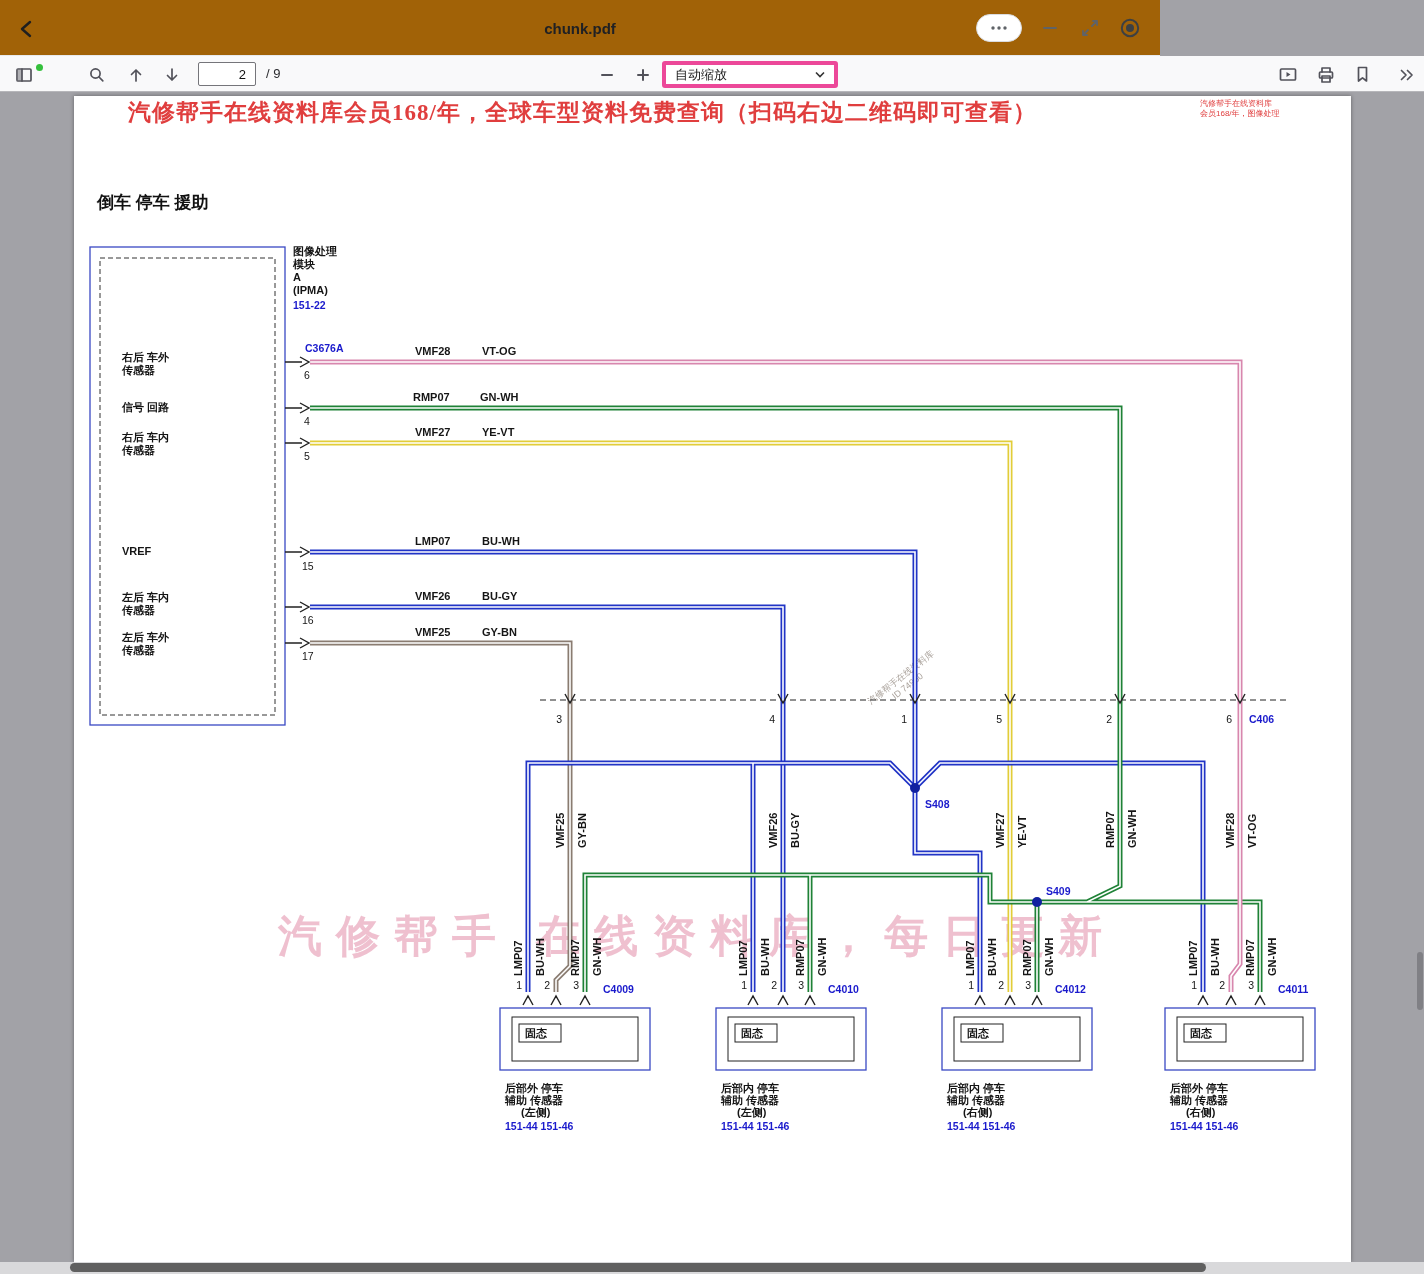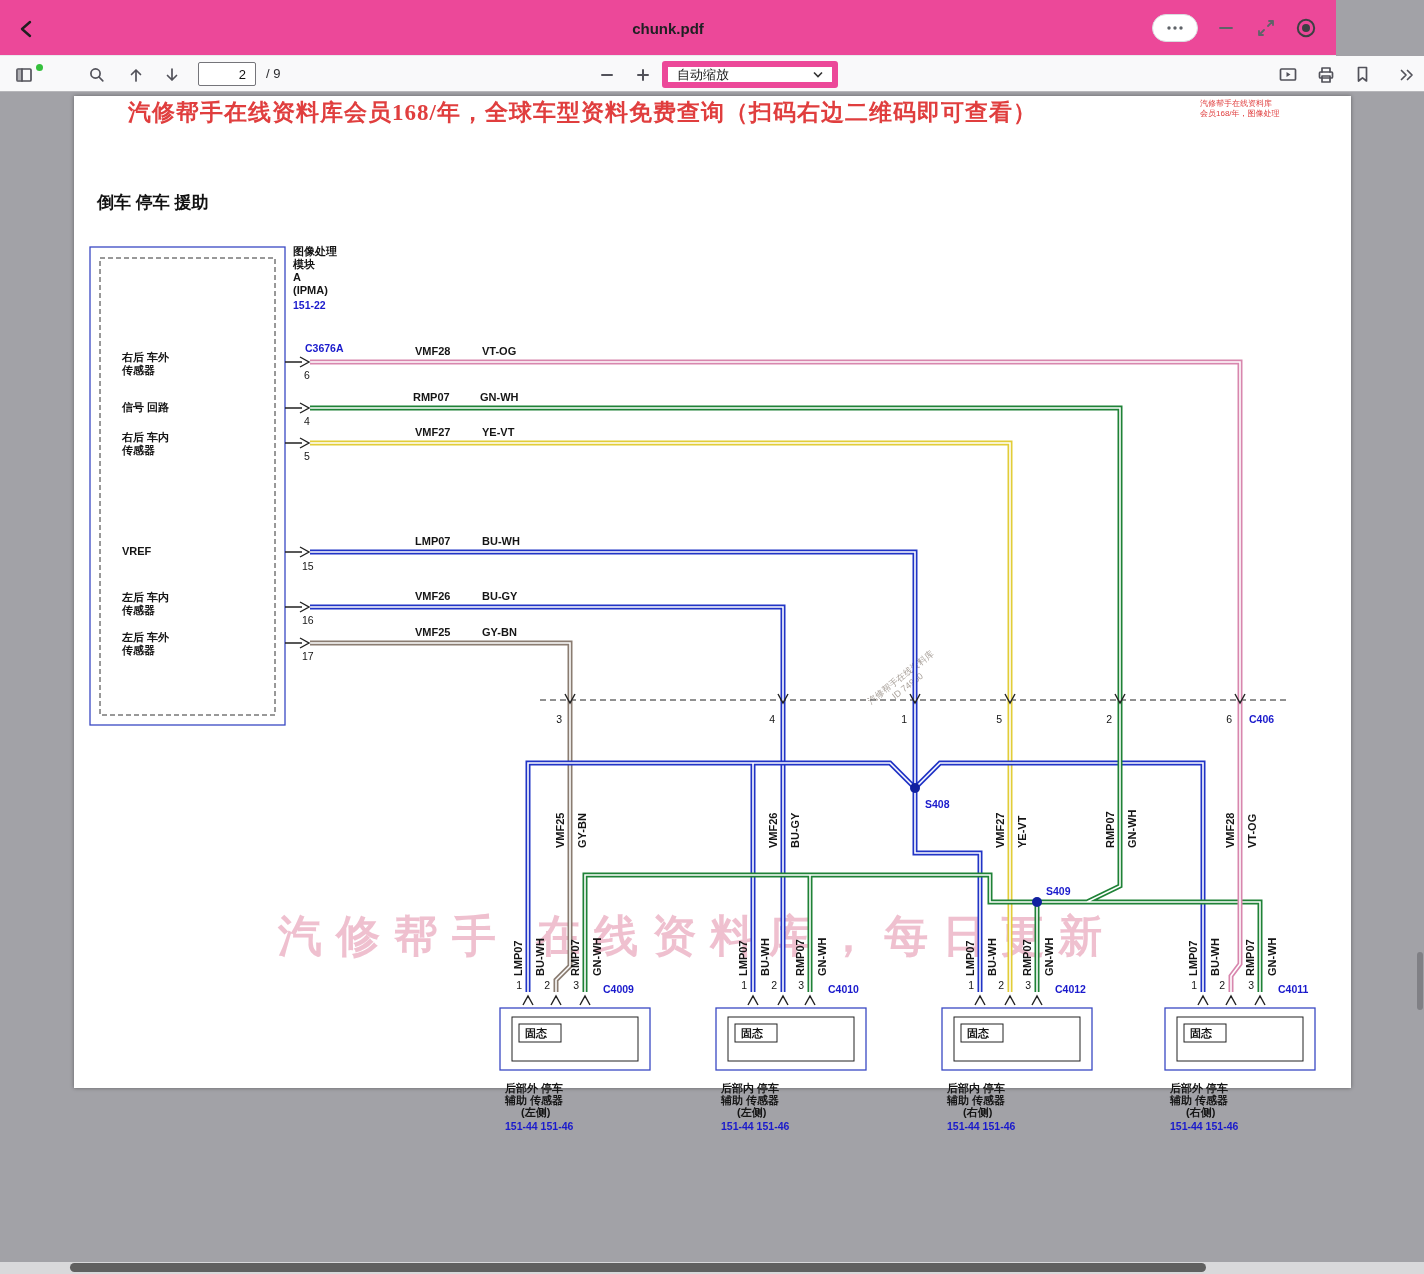--- a/index.html
+++ b/index.html
@@ -1,37 +1,37 @@
 <!DOCTYPE html>
 <html><head>
 <meta charset="utf-8">
 <style>
   *{margin:0;padding:0;box-sizing:border-box}
   html,body{width:1424px;height:1274px;overflow:hidden;background:#a2a2a7;font-family:"Liberation Sans",sans-serif}
   .root{position:relative;width:1424px;height:1274px}
 
   
-  .titlebar{position:absolute;top:0;left:0;width:1336px;height:56px;background:#ec4899;border-bottom:1px solid #e8eaed}
+  .titlebar{position:absolute;top:0;left:0;width:1160px;height:56px;background:#a16207;border-bottom:1px solid #e8eaed}
   .backbtn{position:absolute;left:12px;top:14px;width:30px;height:30px;display:flex;align-items:center;justify-content:center;border-radius:50%;cursor:pointer}
   .wintitle{position:absolute;left:0;right:0;top:0;height:56px;display:flex;align-items:center;justify-content:center;font-size:15px;font-weight:600;color:#202124}
   .winctrls{position:absolute;right:18px;top:14px;height:28px;display:flex;align-items:center;gap:16px}
   .pill{width:46px;height:28px;border:1px solid #dadce0;border-radius:15px;display:flex;align-items:center;justify-content:center;cursor:pointer;background:#fff}
   .ctrl{width:24px;height:24px;display:flex;align-items:center;justify-content:center;cursor:pointer}
 
   
   .toolbar{position:absolute;top:56px;left:0;width:1424px;height:36px;background:#f9f9fa;border-bottom:1px solid #b6b6ba}
   .tbtn{position:absolute;top:5px;width:27px;height:27px;display:flex;align-items:center;justify-content:center;border-radius:2px;cursor:pointer}
   .pageinput{position:absolute;left:198px;top:6px;width:58px;height:24px;border:1px solid #75757a;border-radius:2px;background:#fff;font-size:13px;color:#111;text-align:right;padding-right:9px;font-family:"Liberation Sans",sans-serif}
   .pagetotal{position:absolute;left:266px;top:10px;font-size:13px;color:#2a2a2e}
-  .zoomsel{position:absolute;left:662px;top:5px;width:176px;height:27px;background:#fff;border:6px solid #ec4899;border-radius:3px;display:flex;align-items:center;justify-content:space-between;padding:0 9px;font-size:13px;color:#1a1a1a;cursor:pointer}
+  .zoomsel{position:absolute;left:662px;top:5px;width:176px;height:27px;background:#fff;border:4px solid #ec4899;border-radius:3px;display:flex;align-items:center;justify-content:space-between;padding:0 9px;font-size:13px;color:#1a1a1a;cursor:pointer}
   .greendot{position:absolute;left:26px;top:3px;width:7px;height:7px;border-radius:50%;background:#35c03c}
 
   
   .viewer{position:absolute;top:92px;left:0;width:1424px;height:1182px;background:#a2a2a7;overflow:hidden}
-  .page{position:absolute;left:74px;top:4px;width:1277px;height:992px;background:#fff;box-shadow:0 0 4px rgba(0,0,0,.4)}
+  .page{position:absolute;left:74px;top:4px;width:1277px;height:1166px;background:#fff;box-shadow:0 0 4px rgba(0,0,0,.4)}
 
   .wm-top{position:absolute;left:54px;top:1px;font-family:"Liberation Serif",serif;font-size:23px;font-weight:700;color:#e03e3e;letter-spacing:1px;white-space:nowrap}
   .wm-topright{position:absolute;left:1126px;top:3px;font-size:8px;line-height:10px;color:#e03e3e;white-space:nowrap}
   .wm-center{position:absolute;left:204px;top:812px;font-family:Liberation Sans, sans-serif;font-size:44px;font-weight:700;color:rgba(223,130,160,.5);letter-spacing:14px;line-height:56px;white-space:nowrap}
   .wm-diag{position:absolute;font-size:9px;line-height:11px;color:rgba(140,130,120,.75);transform:rotate(-38deg);text-align:center;white-space:nowrap}
 
   .diagram{position:absolute;left:0;top:0}
   .dtitle{font-size:17px;font-weight:700;fill:#111}
   .lbl{font-size:11px;font-weight:700;fill:#151515}
   .pin{font-size:10.5px;fill:#151515}

